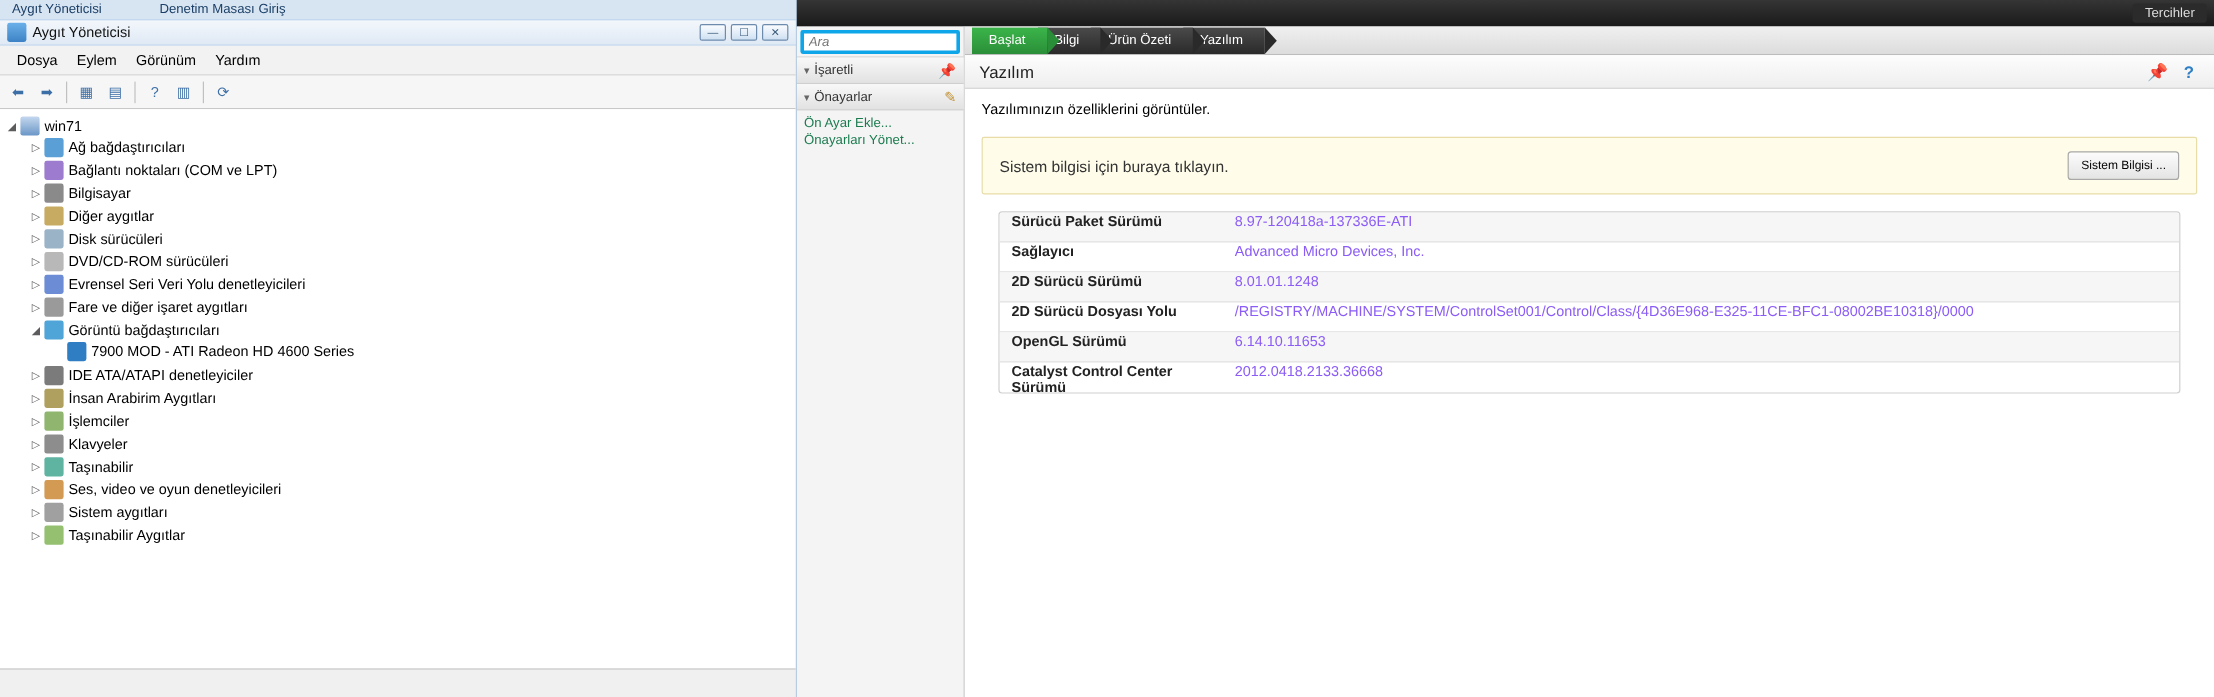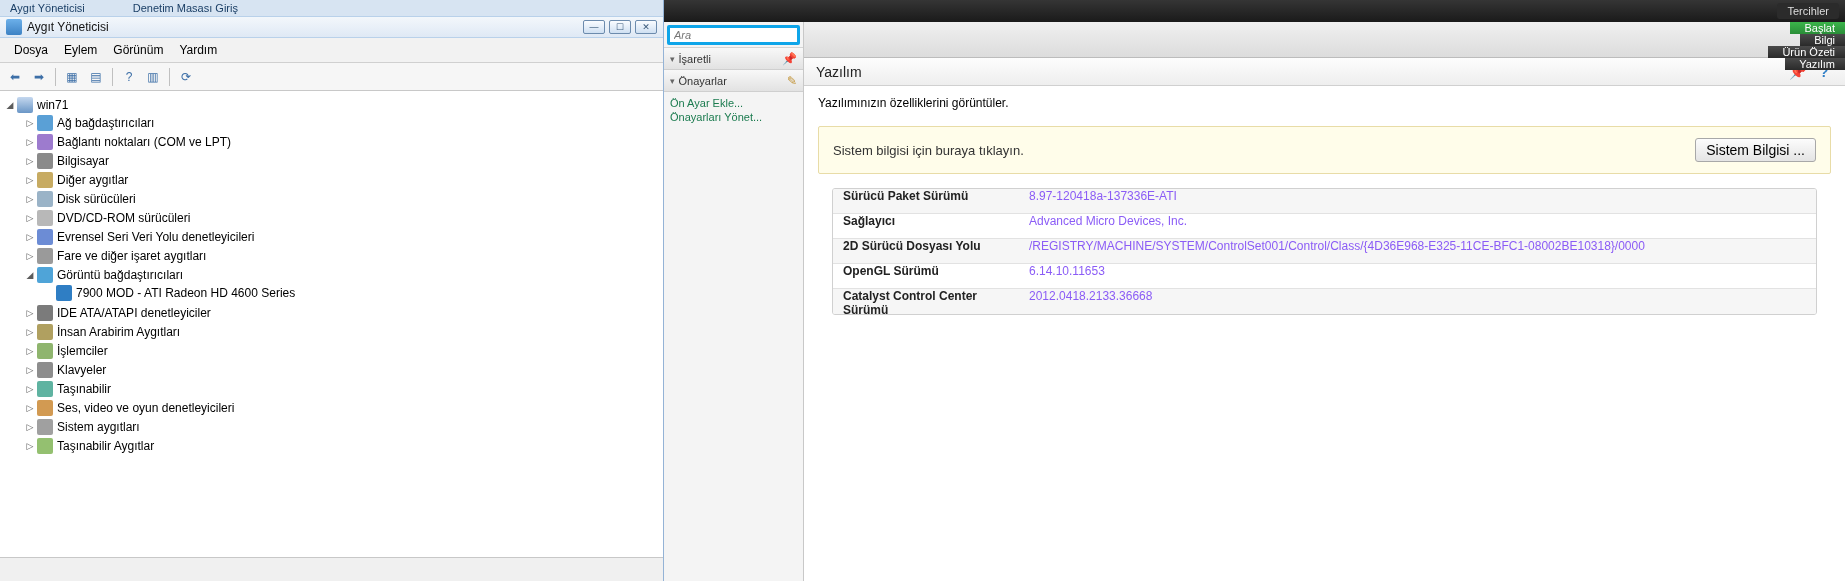--- a/index.html
+++ b/index.html
@@ -62,37 +62,37 @@
 .ccc-search .mag { color:#3b8a3b; font-size:12px; }
 .ccc-acc { }
 .ccc-acc-head { height:22px; background:linear-gradient(#f8f8f8,#e2e2e2); border-bottom:1px solid #cfcfcf; display:flex; align-items:center; padding:0 6px; color:#333; }
 .ccc-acc-head .chev { margin-right:4px; color:#666; font-size:9px; }
 .ccc-acc-head .picon { margin-left:auto; color:#c09030; font-size:12px; }
 .ccc-links { padding:4px 6px; }
 .ccc-links a { display:block; color:#1b7b4f; text-decoration:none; padding:1px 0; }
 
 
 .ccc-content { flex:1; background:#fff; display:flex; flex-direction:column; overflow:hidden; }
-.ccc-tabs { height:36px; background:linear-gradient(#f0f0f0,#dcdcdc); display:flex; align-items:flex-end; padding-left:6px; border-bottom:1px solid #bcbcbc;flex-direction:column; }
+.ccc-tabs { height:24px; background:linear-gradient(#f0f0f0,#dcdcdc); display:flex; align-items:flex-end; padding-left:6px; border-bottom:1px solid #bcbcbc; }
 .ccc-tab { position:relative; height:22px; display:flex; align-items:center; padding:0 18px 0 14px; font-size:11px; color:#fff; margin-right:-8px; }
 .ccc-tab.green { background:linear-gradient(#3bb54a,#2a8e38); z-index:4; }
 .ccc-tab.dark  { background:linear-gradient(#4a4a4a,#2a2a2a); }
 .ccc-tab::after { content:""; position:absolute; right:-10px; top:0; width:0; height:0; border-top:11px solid transparent; border-bottom:11px solid transparent; border-left:10px solid #2a2a2a; }
 .ccc-tab.green::after { border-left-color:#2a8e38; }
 .ccc-tab:nth-child(2){z-index:3}.ccc-tab:nth-child(3){z-index:2}.ccc-tab:nth-child(4){z-index:1}
 .ccc-head { height:28px; border-bottom:1px solid #d0d0d0; display:flex; align-items:center; padding:0 12px; background:linear-gradient(#fdfdfd,#eeeeee); }
 .ccc-head .title { font-size:14px; color:#222; }
 .ccc-head .icons { margin-left:auto; display:flex; gap:8px; }
 .ccc-head .icons span { width:18px; height:18px; display:inline-flex; align-items:center; justify-content:center; font-size:14px; }
 .pin-ico { color:#2f9a40; }
 .help-ico { color:#2f7fc7; font-weight:bold; }
 .ccc-desc { padding:10px 14px; font-size:12px; color:#000000; }
 .ccc-banner { margin:6px 14px 14px; border:1px solid #e8dca7; background:#fffdea; height:48px; display:flex; align-items:center; padding:0 14px; border-radius:2px; }
 .ccc-banner .txt { font-size:13px; color:#333; }
-.ccc-banner .btn { margin-left:auto; height:24px; padding:0 10px; font-size:14px; background:linear-gradient(#fcfcfc,#e4e4e4); border:1px solid #a8a8a8; border-radius:3px; display:flex; align-items:center; }
+.ccc-banner .btn { margin-left:auto; height:24px; padding:0 10px; font-size:10px; background:linear-gradient(#fcfcfc,#e4e4e4); border:1px solid #a8a8a8; border-radius:3px; display:flex; align-items:center; }
 .ccc-table { margin:0 28px; border:1px solid #d0d0d0; border-radius:3px; overflow:hidden; font-size:12px; }
 .ccc-table .r { display:flex; height:25px; align-items:flex-start; border-bottom:1px solid #e2e2e2; }
 .ccc-table .r:last-child { border-bottom:none; }
 .ccc-table .r:nth-child(odd){ background:#f6f6f6; }
 .ccc-table .k { width:190px; padding-left:10px; font-weight:bold; color:#222; }
 .ccc-table .v { flex:1; padding-left:6px; color:#8b5cf6; }
 </style>
 </head>
 <body>
 
@@ -366,20 +366,24 @@
       <div class="ccc-table" id="ccc-table">
           <div class="r">
             <div class="k">Sürücü Paket Sürümü</div>
             <div class="v">8.97-120418a-137336E-ATI</div>
           </div>
           <div class="r">
             <div class="k">Sağlayıcı</div>
             <div class="v">Advanced Micro Devices, Inc.</div>
           </div>
           <div class="r">
+            <div class="k">2D Sürücü Sürümü</div>
+            <div class="v">8.01.01.1248</div>
+          </div>
+          <div class="r">
             <div class="k">2D Sürücü Dosyası Yolu</div>
             <div class="v">/REGISTRY/MACHINE/SYSTEM/ControlSet001/Control/Class/{4D36E968-E325-11CE-BFC1-08002BE10318}/0000</div>
           </div>
           <div class="r">
             <div class="k">OpenGL Sürümü</div>
             <div class="v">6.14.10.11653</div>
           </div>
           <div class="r">
             <div class="k">Catalyst Control Center Sürümü</div>
             <div class="v">2012.0418.2133.36668</div>

